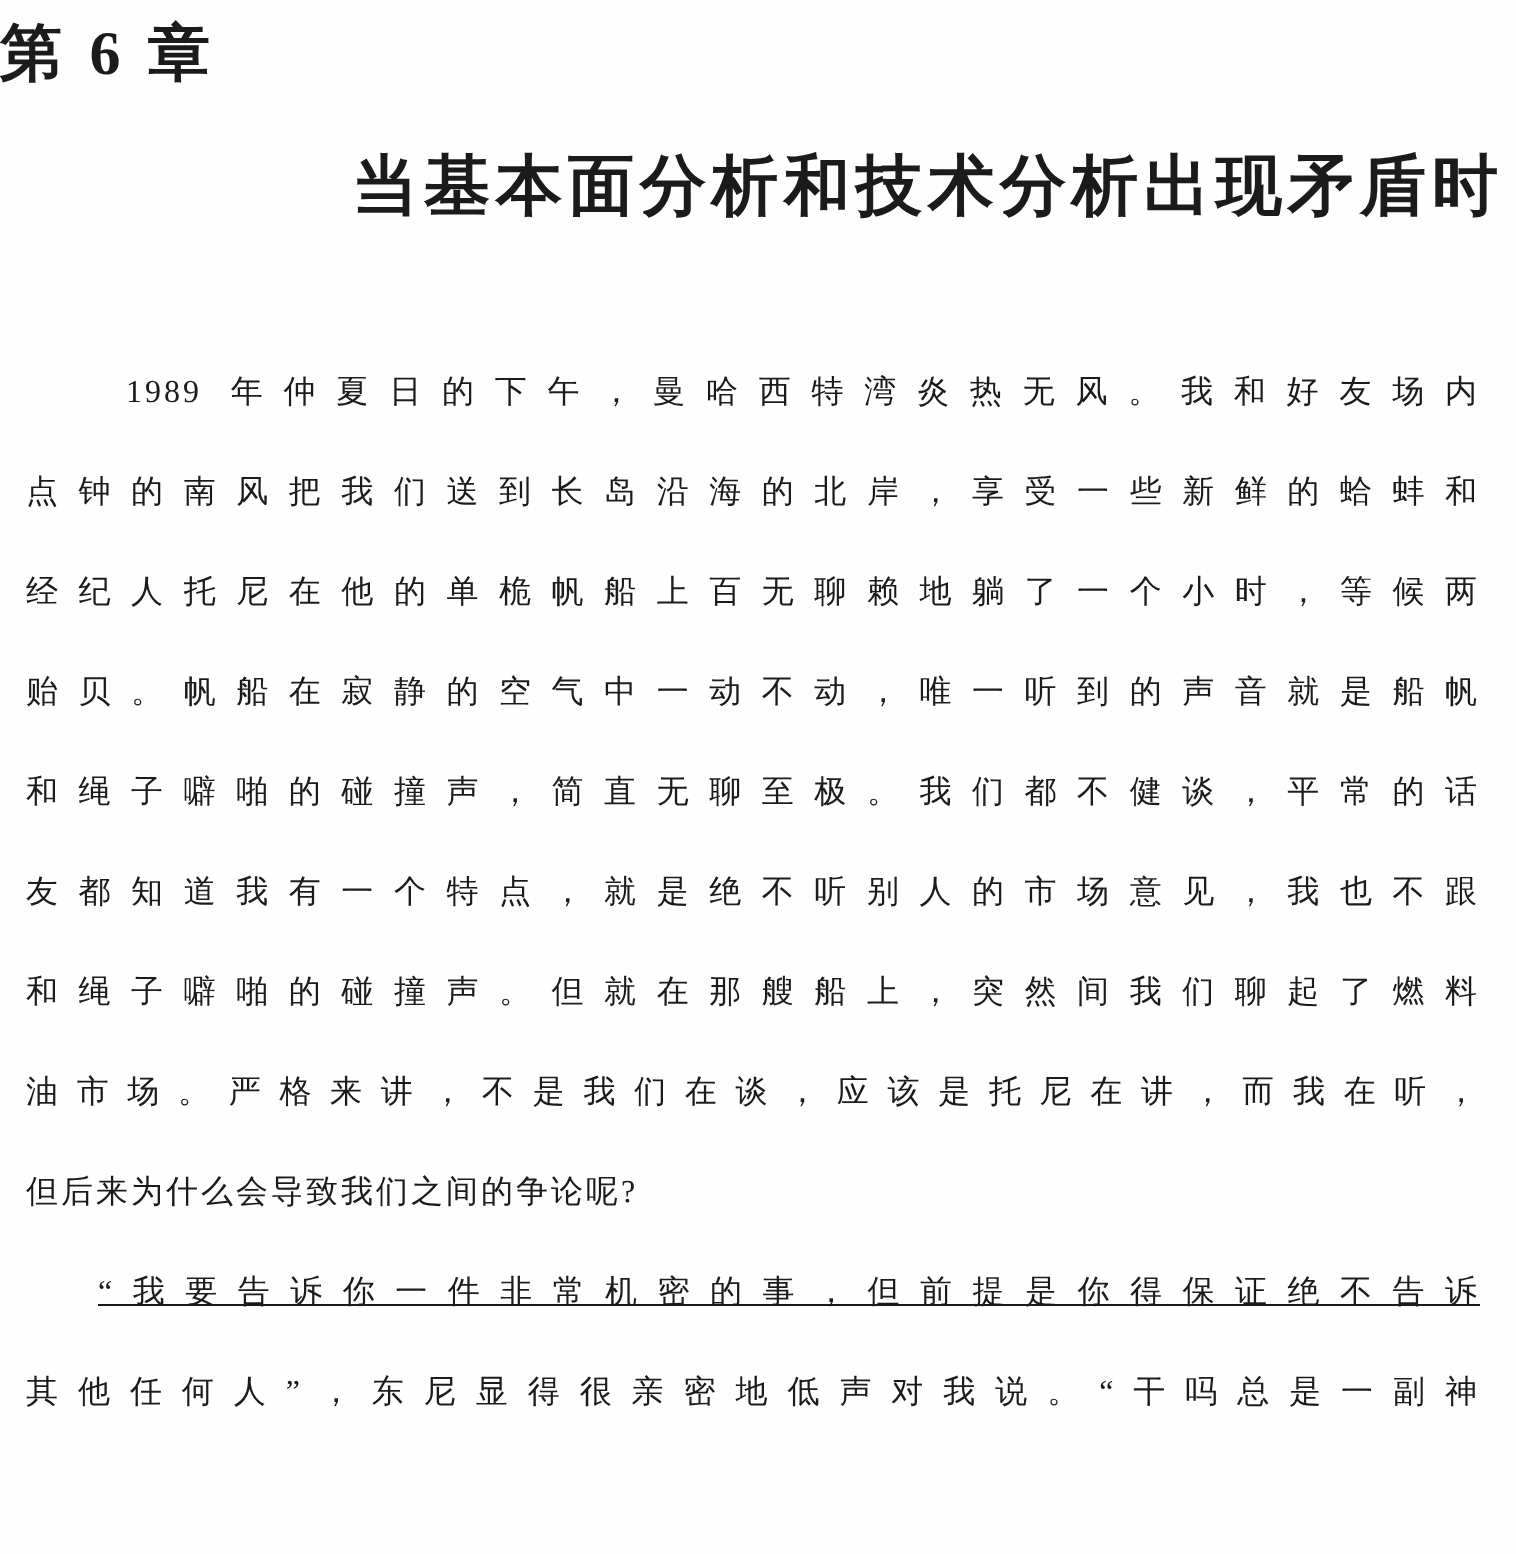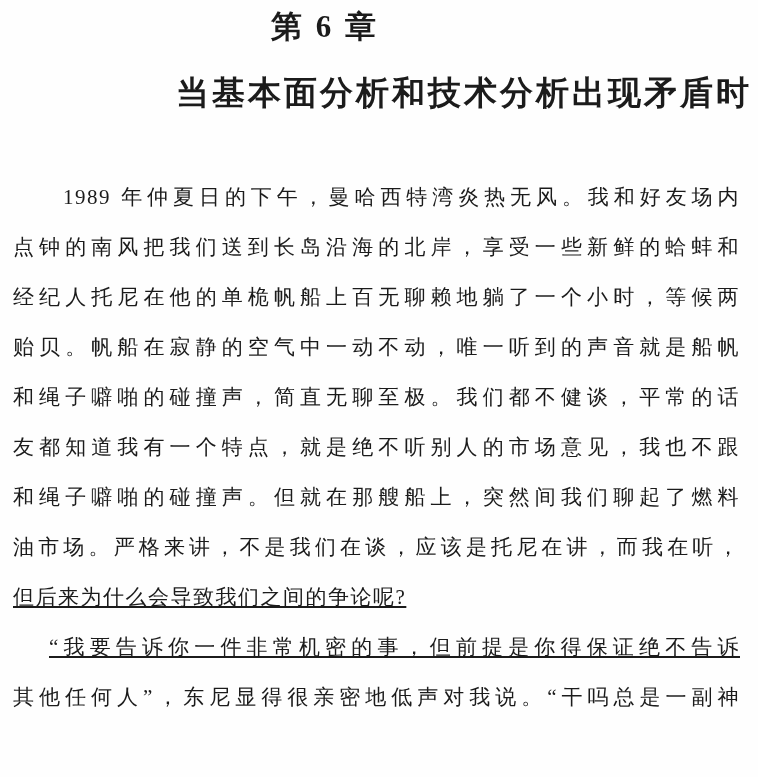--- a/index.html
+++ b/index.html
@@ -15,54 +15,53 @@
     color: #1b1b1b;
     overflow: hidden;
     box-sizing: border-box;
   }
   .chapter-number {
     font-family: "Liberation Serif", "DejaVu Serif", serif;
     font-weight: bold;
     font-size: 31px;
     line-height: 38px;
     letter-spacing: 3px;
-    text-align: center;
+    text-align: left;
     padding: 8px 108px 0 0;
     white-space: nowrap;
   }
   .chapter-title {
     font-family: "Liberation Sans", "DejaVu Sans", sans-serif;
     font-weight: bold;
     font-size: 33px;
     line-height: 38px;
     letter-spacing: 3px;
     text-align: right;
     margin: 28px 0 0 0;
     padding-right: 6px;
     white-space: nowrap;
   }
   .body-text {
     margin-top: 60px;
     padding: 0 18px 0 13px;
     font-family: "Liberation Serif", "DejaVu Serif", serif;
-    font-size: 21px;
+    font-size: 16px;
     line-height: 50px;
     letter-spacing: 1.5px;
   }
   .para {
     margin: 0;
   }
   .line {
     text-align: justify;
     text-align-last: justify;
     white-space: nowrap;
   }
   .line.para-end {
     text-align-last: left;
-    text-decoration: underline;
   }
   .line.indent {
     text-indent: 50px;
   }
   .line.indent-quote {
     text-indent: 36px;
     text-decoration: underline;
   }
 </style>
 </head>

